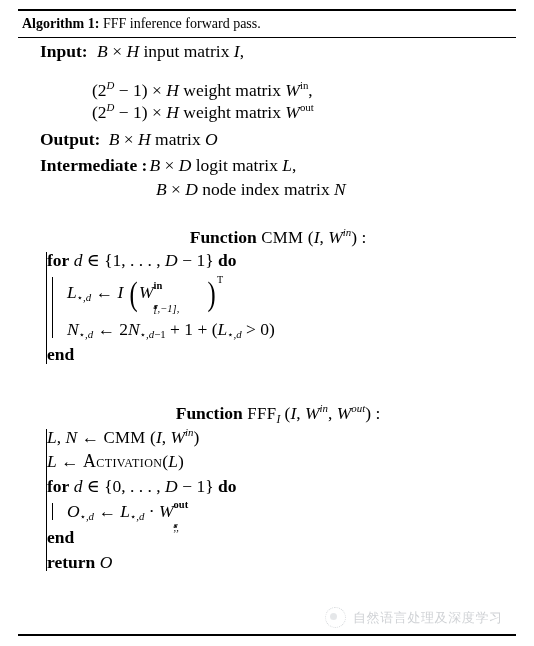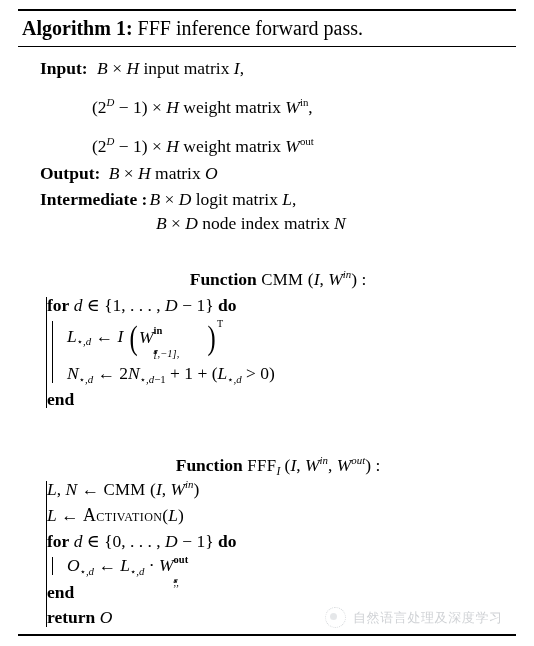--- a/index.html
+++ b/index.html
@@ -25,21 +25,21 @@
 
   .rule {
     border-top: 2px solid #000;
     height: 0;
     font-size: 0;
     line-height: 0;
   }
   .rule-thin { border-top-width: 1.6px; }
 
   .caption {
-    font-size: 20px;
+    font-size: 14px;
     line-height: 1.45;
     padding: 3px 0 3px 4px;
     white-space: nowrap;
   }
   .caption b { font-weight: bold; }
 
   .body-area {
     padding: 5px 0 6px 0;
   }
 
@@ -59,21 +59,20 @@
     line-height: 0;
   }
   sup.sp { vertical-align: 0.68em; }
   sub.sb { vertical-align: -0.34em; }
 
   .line {
     font-size: 17.5px;
     line-height: 1.0;
     white-space: nowrap;
     display: block;
-    margin-top: 8px;
   }
   .cont {
     display: block;
     margin-bottom: 3px;
   }
 
   .io-block { padding-left: 22px; }
   .io-row { margin-bottom: 5px; }
 
   .indent-inter { padding-left: 116px; }
@@ -208,21 +207,21 @@
     <div class="io-block">
 
       <div class="io-row">
         <span class="line">
           <span class="kw">Input:</span>
           <span class="spacer-w" style="width:5px"></span><span class="mi">B</span> <span class="op">×</span> <span class="mi">H</span> <span class="mn">input matrix</span> <span class="mi">I</span><span class="mn">,</span>
         </span>
         <span class="line cont" style="padding-left:52px; margin-top:21px">
           <span class="mn">(</span><span class="mn">2</span><sup class="sp mi">D</sup> <span class="op">−</span> <span class="mn">1)</span> <span class="op">×</span> <span class="mi">H</span> <span class="mn">weight matrix</span> <span class="mi">W</span><sup class="sp" style="font-style:normal">in</sup><span class="mn">,</span>
         </span>
-        <span class="line cont" style="padding-left:52px; margin-top:22px">
+        <span class="line cont" style="padding-left:52px; margin-top:5px">
           <span class="mn">(</span><span class="mn">2</span><sup class="sp mi">D</sup> <span class="op">−</span> <span class="mn">1)</span> <span class="op">×</span> <span class="mi">H</span> <span class="mn">weight matrix</span> <span class="mi">W</span><sup class="sp" style="font-style:normal">out</sup>
         </span>
       </div>
 
       <div class="io-row" style="margin-top:9px">
         <span class="line">
           <span class="kw">Output:</span>
           <span class="spacer-w" style="width:4px"></span><span class="mi">B</span> <span class="op">×</span> <span class="mi">H</span> <span class="mn">matrix</span> <span class="mi">O</span>
         </span>
       </div>

